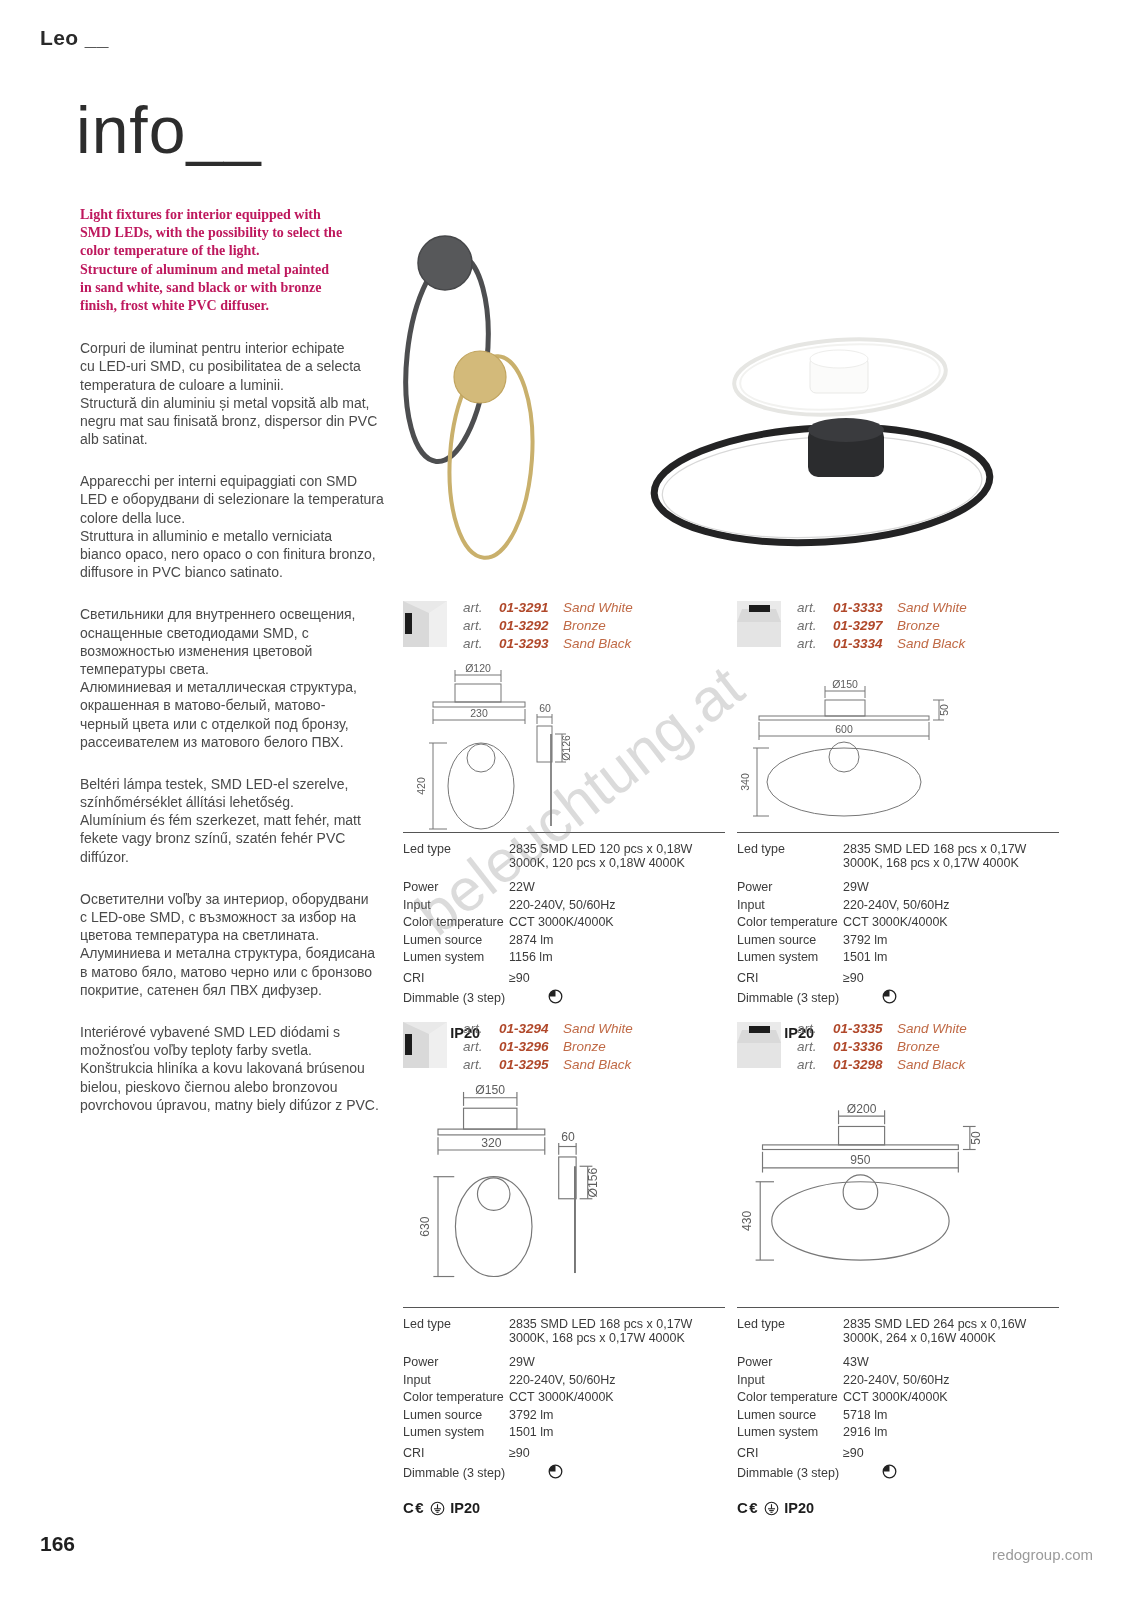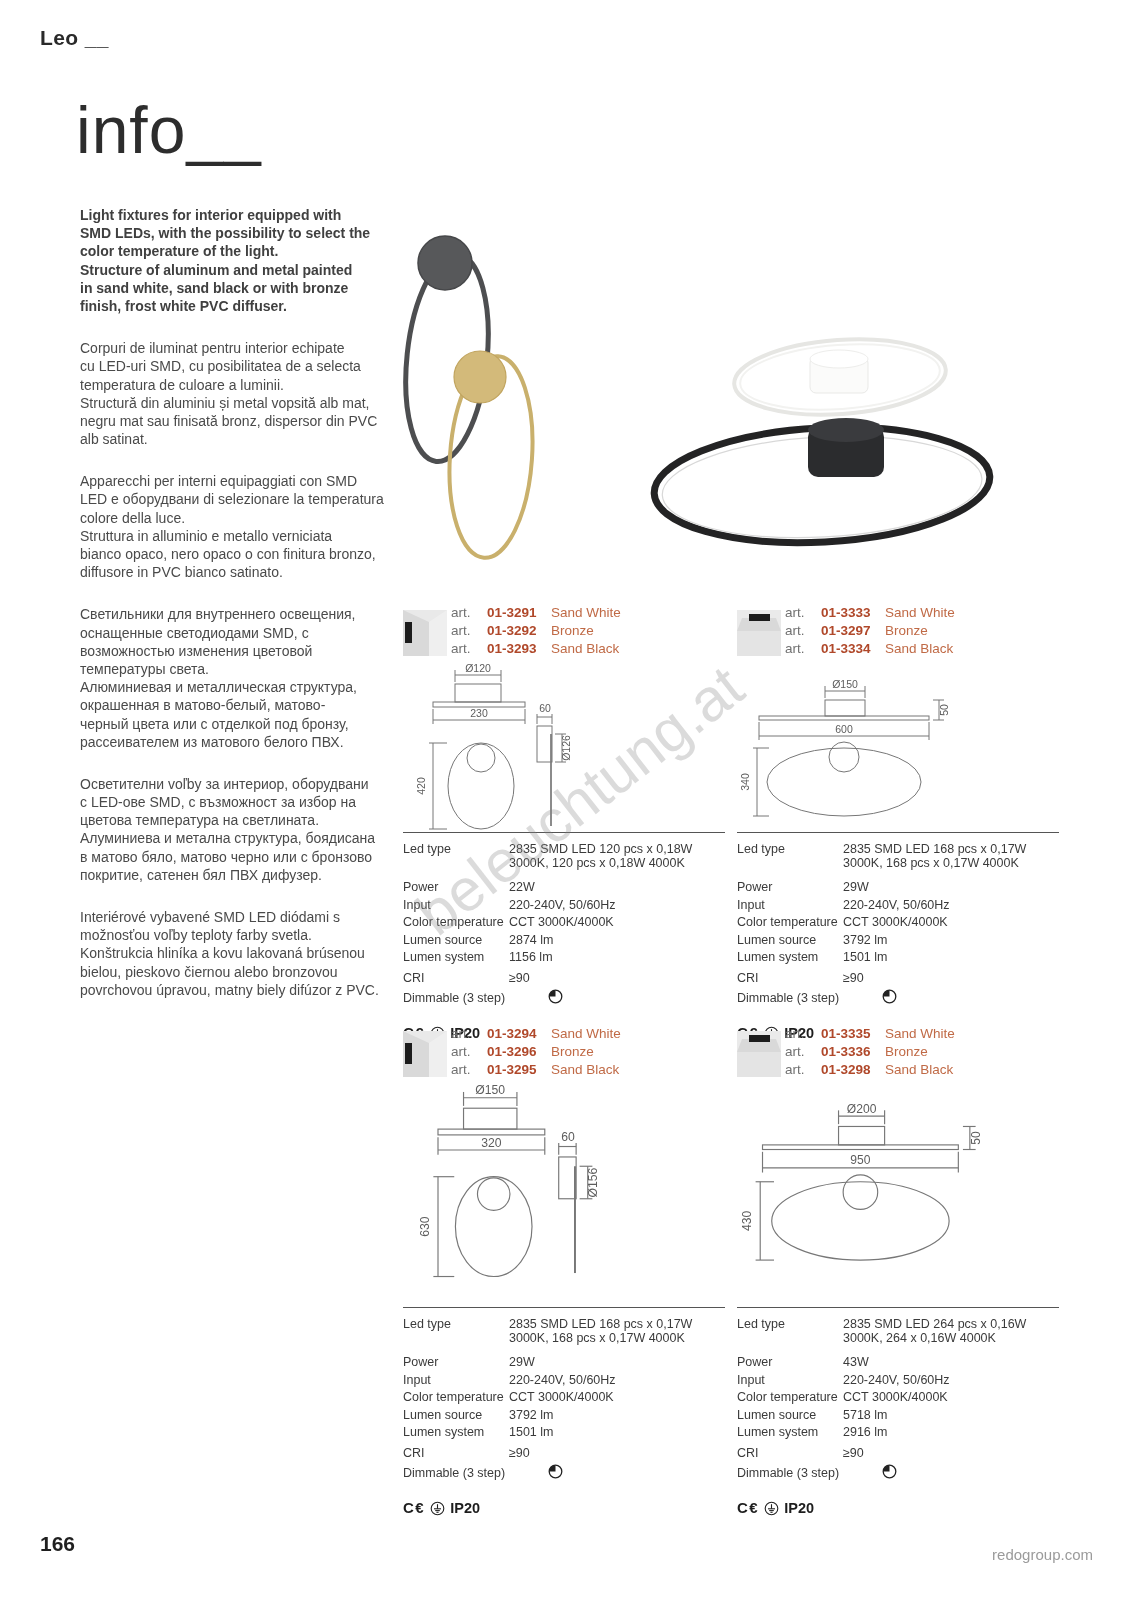--- a/index.html
+++ b/index.html
@@ -6,33 +6,33 @@
   body {
     position:relative; width:1131px; height:1600px;
     background:#ffffff; font-family:"Liberation Sans", sans-serif;
     overflow:hidden; color:#3c3c3c;
   }
   .brand { position:absolute; left:40px; top:26px; font-size:21px; font-weight:bold; color:#2a2a2a; letter-spacing:0.4px; }
   .page-title { position:absolute; left:76px; top:92px; font-size:66px; font-weight:100; color:#2d2d2d; letter-spacing:1px; }
 
   .descriptions { position:absolute; left:80px; top:206px; width:312px; font-size:14px; line-height:1.3; color:#4a4a4a; }
   .descriptions p { margin:0 0 24px 0; white-space:pre-line; }
-  .descriptions p.en { font-weight:bold; color:#404040; }
+  .descriptions p.en { font-weight:bold; color:#be185d;font-family:Liberation Serif, serif; }
 
   .photos { position:absolute; left:390px; top:225px; }
 
   .watermark { position:absolute; left:350px; top:600px; width:460px; height:400px;
     display:flex; align-items:center; justify-content:center; z-index:10; pointer-events:none; }
   .watermark span { transform:rotate(-38deg); font-size:60px; color:rgba(135,135,135,0.30); white-space:nowrap; }
 
   .section { position:absolute; width:322px; }
   .col1 { left:403px; } .col2 { left:737px; }
   .row1 { top:592px; } .row2 { top:1013px; }
 
-  .art-block { display:flex; align-items:flex-end; gap:4px; min-height:64px; }
+  .art-block { display:flex; align-items:center; gap:16px; min-height:64px;font-style:italic; }
   .art-rows { padding-top:2px; display:flex; flex-direction:column; gap:3px; font-size:13.5px; }
   .art-row { display:flex; align-items:baseline; }
   .art-prefix { color:#707070; width:36px; flex:none; }
   .art-code { color:#b0482a; font-weight:bold; width:64px; flex:none; }
   .art-finish { color:#c06a46; }
 
   .diagram-wrap { height:176px; padding-top:8px; box-sizing:border-box; }
   .row2 .diagram-wrap { height:230px; }
 
   svg.diag { overflow:visible; }
@@ -80,20 +80,25 @@
 bianco opaco, nero opaco o con finitura bronzo,
 diffusore in PVC bianco satinato.</p>
   <p>Светильники для внутреннего освещения,
 оснащенные светодиодами SMD, с
 возможностью изменения цветовой
 температуры света.
 Алюминиевая и металлическая структура,
 окрашенная в матово-белый, матово-
 черный цвета или с отделкой под бронзу,
 рассеивателем из матового белого ПВХ.</p>
+  <p>Beltéri lámpa testek, SMD LED-el szerelve,
+színhőmérséklet állítási lehetőség.
+Alumínium és fém szerkezet, matt fehér, matt
+fekete vagy bronz színű, szatén fehér PVC
+diffúzor.</p>
   <p>Осветителни voľby за интериор, оборудвани
 с LED-ове SMD, с възможност за избор на
 цветова температура на светлината.
 Алуминиева и метална структура, боядисана
 в матово бяло, матово черно или с бронзово
 покритие, сатенен бял ПВХ дифузер.</p>
   <p>Interiérové vybavené SMD LED diódami s
 možnosťou voľby teploty farby svetla.
 Konštrukcia hliníka a kovu lakovaná brúsenou
 bielou, pieskovo čiernou alebo bronzovou

